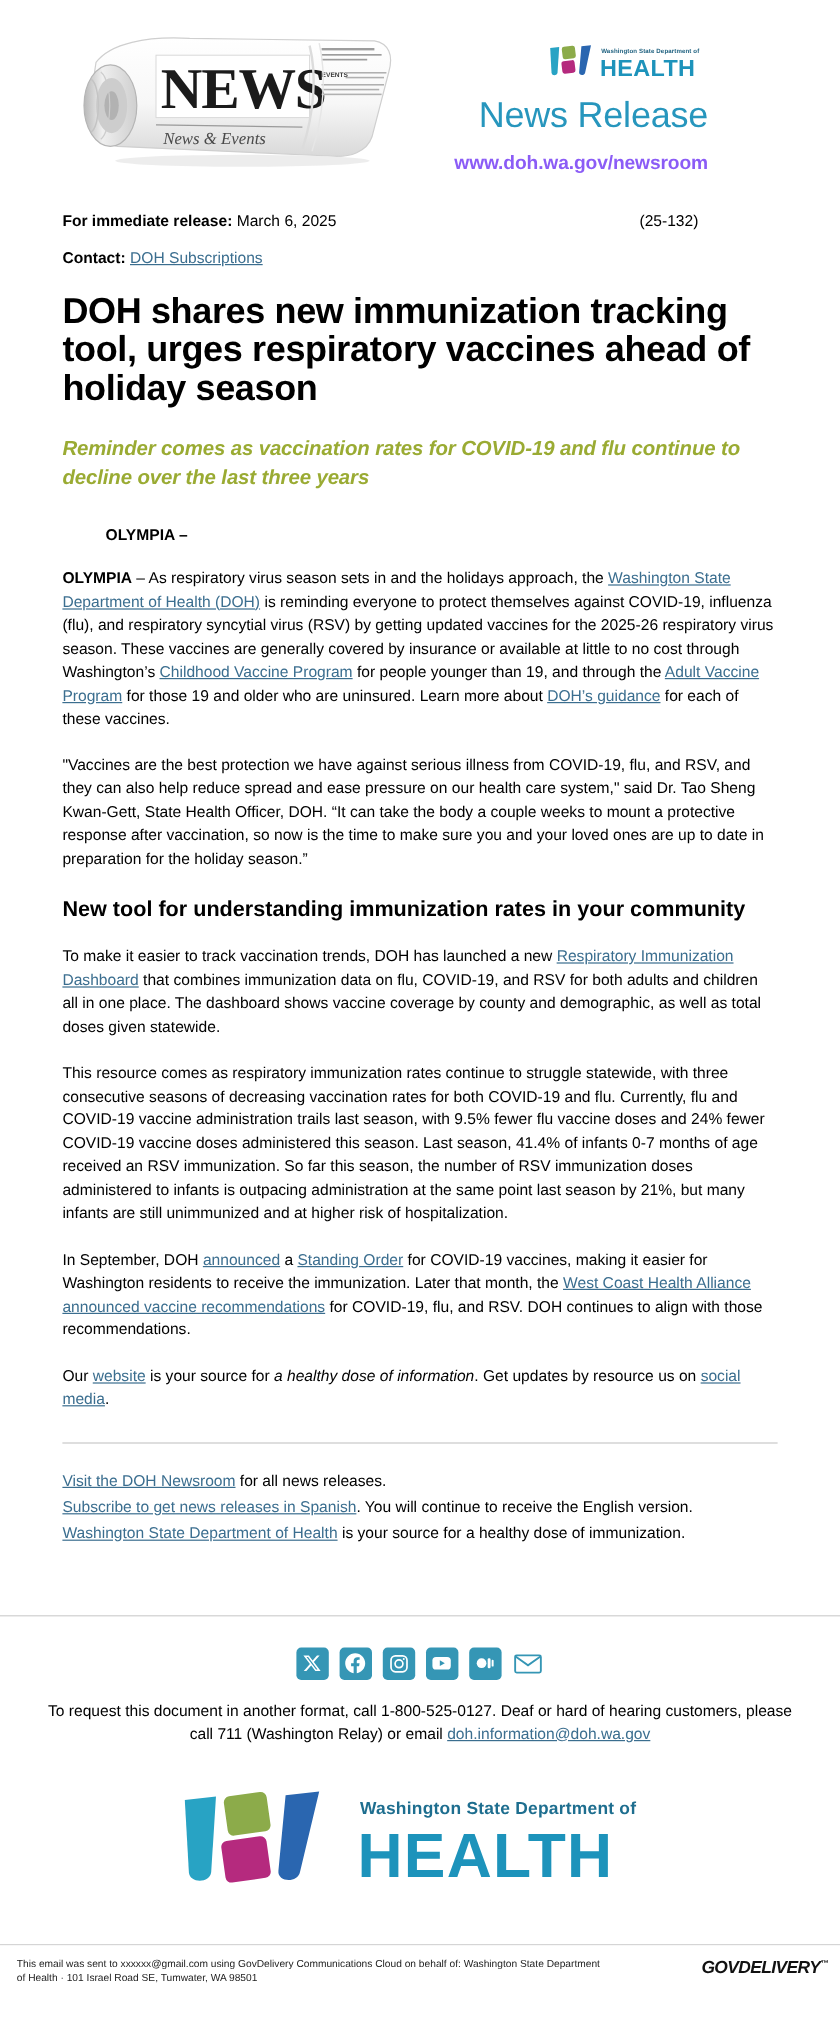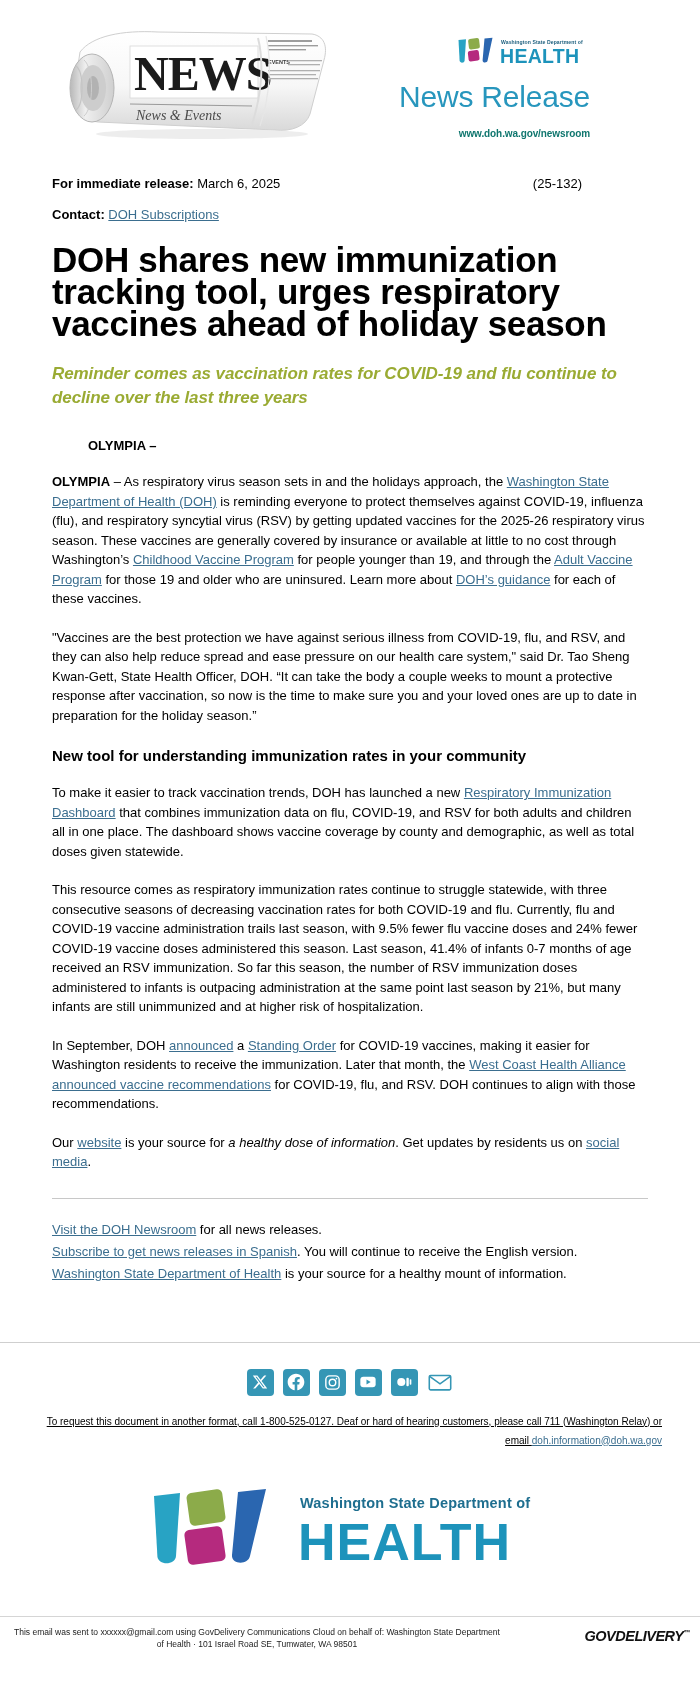--- a/index.html
+++ b/index.html
@@ -59,23 +59,23 @@
     color: #2796bd;
     font-weight: 400;
     letter-spacing: -0.2px;
   }
   .news-release-url {
     position: absolute;
     left: 330px;
     top: 128px;
     width: 260px;
     text-align: right;
-    font-size: 10px;
-    font-weight: bold;
-    color: #0f766e;
+    font-size: 16px;
+    font-weight: bold;
+    color: #8b5cf6;
     letter-spacing: -0.1px;
   }
 
   
   .content {
     padding: 0 52px 0 52px;
   }
   .meta-row {
     display: flex;
     justify-content: space-between;
@@ -87,21 +87,21 @@
   .meta-left b { font-weight: bold; margin-top: 45px; }
   .meta-right { font-size: 13px; padding-right: 66px;}
 
   .contact-row {
     font-size: 13px;
     margin-top: 16px;
   }
   .contact-row b { font-weight: bold; }
 
   h1.headline {
-    font-size: 35px;
+    font-size: 30px;
     line-height: 32px;
     font-weight: bold;
     margin: 22px 0 0 0;
     letter-spacing: -0.3px;
     color: #000;
   }
   h2.subhead {
     font-size: 17px;
     line-height: 24px;
     font-weight: bold;
@@ -117,21 +117,21 @@
     margin-top: 28px;
     margin-left: 36px;
   }
   p.body {
     font-size: 13px;
     line-height: 19.5px;
     margin: 19px 0 0 0;
     color: #000;
   }
   .subsection {
-    font-size: 15px;
+    font-size: 18px;
     font-weight: bold;
     margin-top: 22px;
   }
   a.link {
     color: #3b6e8f;
     text-decoration: underline;
     cursor: pointer;
   }
   i { font-style: italic; }
   b { font-weight: bold; }
@@ -165,26 +165,25 @@
     height: 27px;
     border-radius: 4px;
     background: #3596b5;
     display: flex;
     align-items: center;
     justify-content: center;
     cursor: pointer;
   }
   .social-icon.plain { background: transparent; }
   .footer-text {
-    text-align: right;
-    font-size: 10px;
+    text-align: center;
+    font-size: 13px;
     line-height: 19px;
     margin-top: 16px;
     padding: 0 38px;
-    text-decoration: underline;
   }
   .footer-links {
     text-align: center;
     font-size: 12.5px;
     margin-top: 17px;
   }
   .footer-links .sep { color: #555; padding: 0 5px; }
   a.ulink { color: #3f3f9c; text-decoration: underline; cursor: pointer; }
   a.glink { color: #6d8a9c; text-decoration: underline; cursor: pointer; }
 
@@ -198,21 +197,20 @@
   .disclaimer-sep {
     border: none;
     border-top: 1px solid #d5d5d5;
     margin: 32px 0 0 0;
   }
   .disclaimer {
     display: flex;
     justify-content: space-between;
     align-items: flex-start;
     padding: 9px 10px 28px 14px;
-    text-align: center;
   }
   .disclaimer-text {
     font-size: 8.5px;
     line-height: 12px;
     color: #222;
     max-width: 540px;
   }
   .govdelivery {
     font-family: "Liberation Sans", sans-serif;
     font-size: 14.5px;
@@ -335,28 +333,28 @@
     <p class="body">"Vaccines are the best protection we have against serious illness from COVID-19, flu, and RSV, and they can also help reduce spread and ease pressure on our health care system," said Dr. Tao Sheng Kwan-Gett, State Health Officer, DOH. “It can take the body a couple weeks to mount a protective response after vaccination, so now is the time to make sure you and your loved ones are up to date in preparation for the holiday season.”</p>
 
     <div class="subsection">New tool for understanding immunization rates in your community</div>
 
     <p class="body"><span>To make it easier to track vaccination trends, DOH has launched a new </span><a class="link">Respiratory Immunization Dashboard</a><span> that combines immunization data on flu, COVID-19, and RSV for both adults and children all in one place. The dashboard shows vaccine coverage by county and demographic, as well as total doses given statewide.</span></p>
 
     <p class="body">This resource comes as respiratory immunization rates continue to struggle statewide, with three consecutive seasons of decreasing vaccination rates for both COVID-19 and flu. Currently, flu and COVID-19 vaccine administration trails last season, with 9.5% fewer flu vaccine doses and 24% fewer COVID-19 vaccine doses administered this season. Last season, 41.4% of infants 0-7 months of age received an RSV immunization. So far this season, the number of RSV immunization doses administered to infants is outpacing administration at the same point last season by 21%, but many infants are still unimmunized and at higher risk of hospitalization.</p>
 
     <p class="body"><span>In September, DOH </span><a class="link">announced</a><span> a </span><a class="link">Standing Order</a><span> for COVID-19 vaccines, making it easier for Washington residents to receive the immunization. Later that month, the </span><a class="link">West Coast Health Alliance</a><span> </span><a class="link">announced vaccine recommendations</a><span> for COVID-19, flu, and RSV. DOH continues to align with those recommendations.</span></p>
 
-    <p class="body"><span>Our </span><a class="link">website</a><span> is your source for </span><i>a healthy dose of information</i><span>. Get updates by residents us on </span><a class="link">social media</a><span>.</span></p>
+    <p class="body"><span>Our </span><a class="link">website</a><span> is your source for </span><i>a healthy dose of information</i><span>. Get updates by resource us on </span><a class="link">social media</a><span>.</span></p>
 
     <hr class="rule">
 
     <div class="closing">
       <div><a class="link">Visit the DOH Newsroom</a><span> for all news releases.</span></div>
       <div><a class="link">Subscribe to get news releases in Spanish</a><span>. You will continue to receive the English version.</span></div>
-      <div><a class="link">Washington State Department of Health</a><span> is your source for a healthy mount of information.</span></div>
+      <div><a class="link">Washington State Department of Health</a><span> is your source for a healthy dose of immunization.</span></div>
     </div>
 
   </div>
 
   <hr class="footer-sep">
 
   <div class="social-row">
     <div class="social-icon">
       <svg viewBox="0 0 24 24" width="16" height="16" fill="#ffffff" xmlns="http://www.w3.org/2000/svg">
         <path d="M18.24 2.25h3.31l-7.23 8.26 8.5 11.24h-6.65l-5.21-6.82-5.96 6.82H1.68l7.73-8.84L1.25 2.25h6.82l4.71 6.23 5.46-6.23Zm-1.16 17.52h1.83L7.08 4.13H5.12l11.96 15.64Z"></path>

